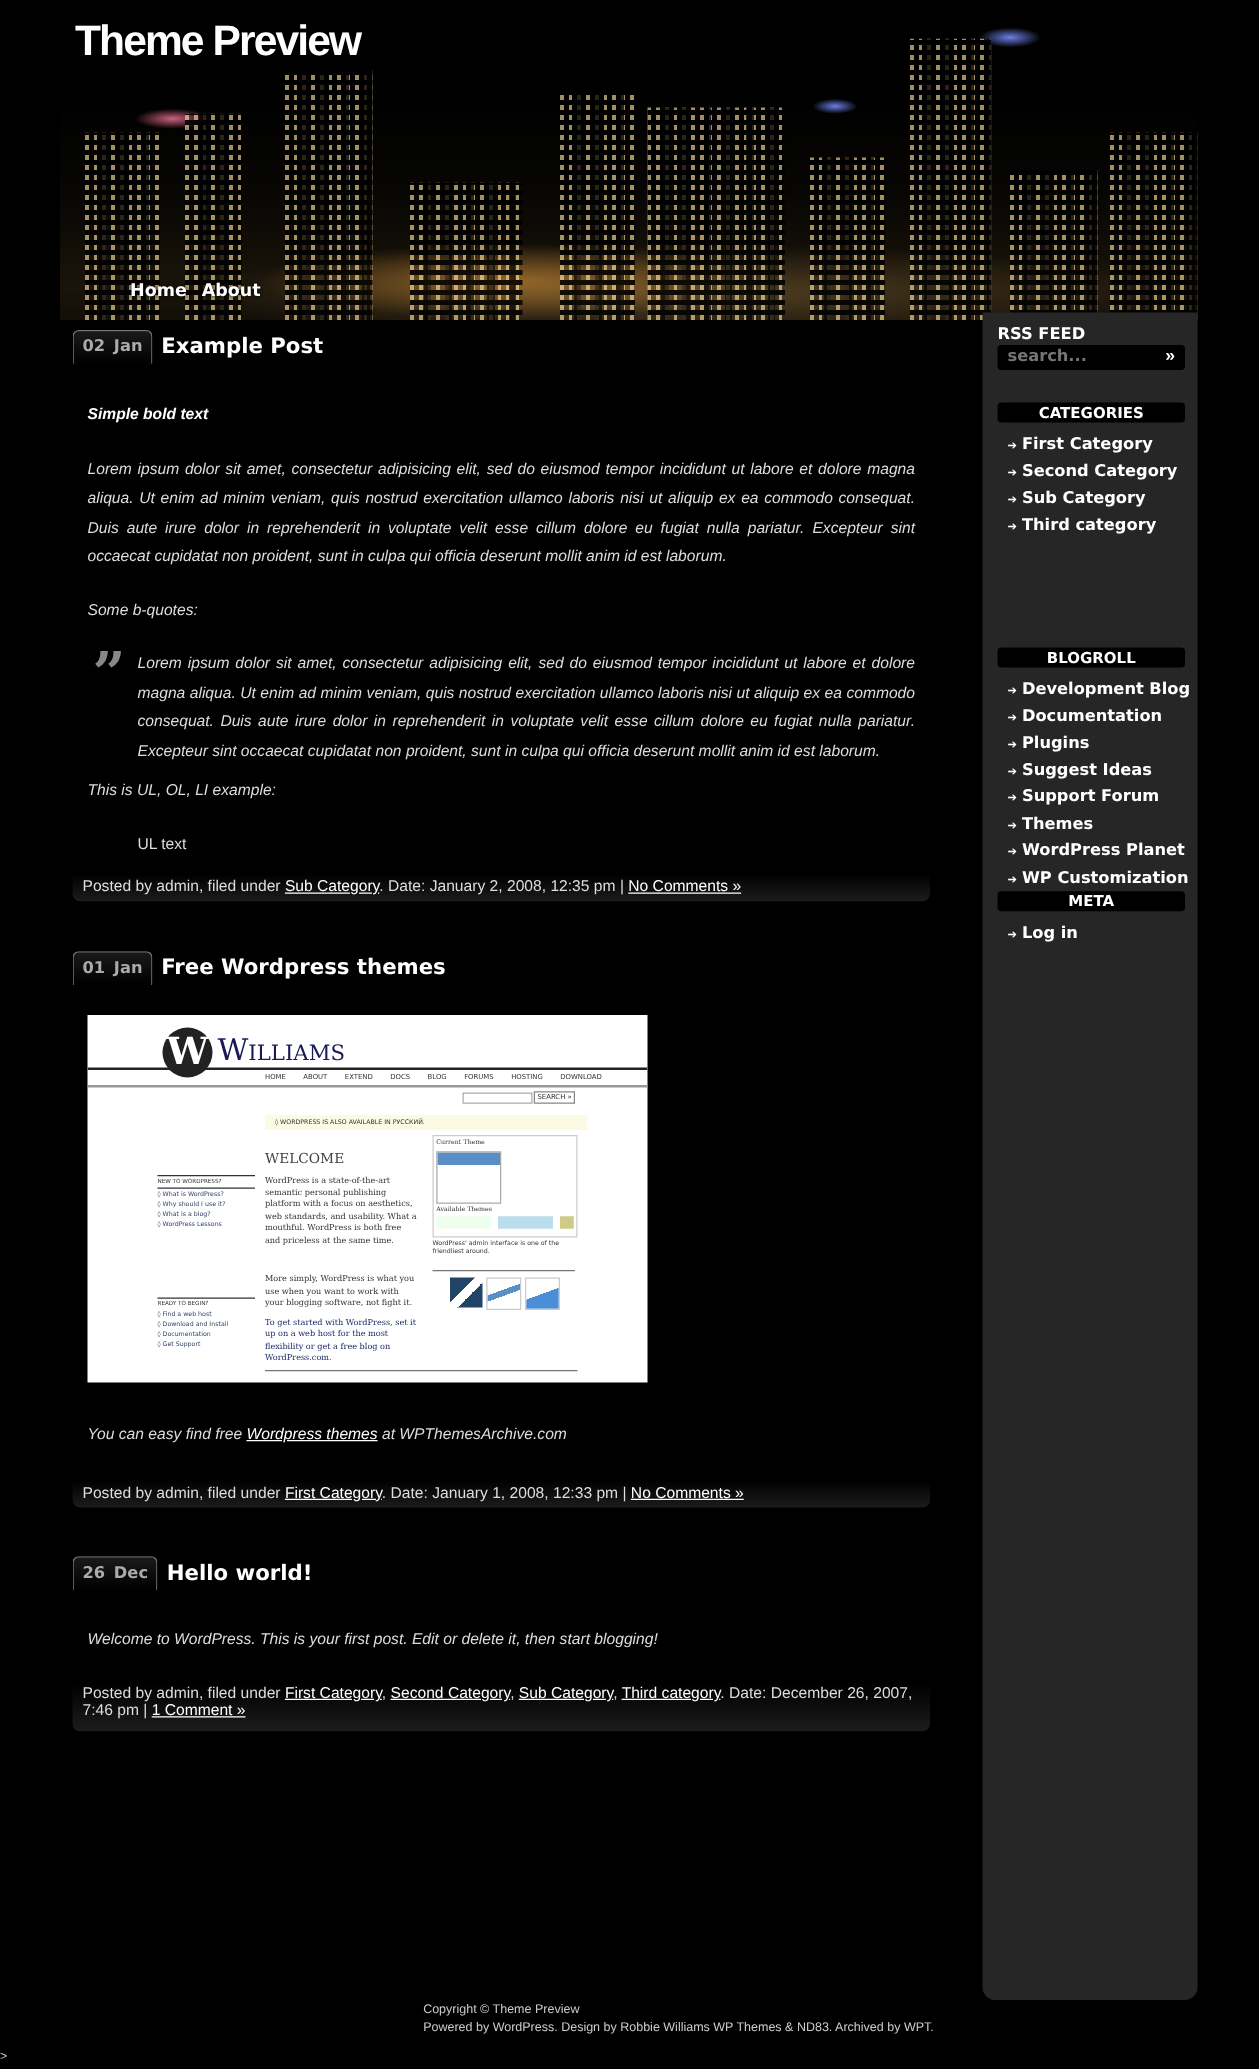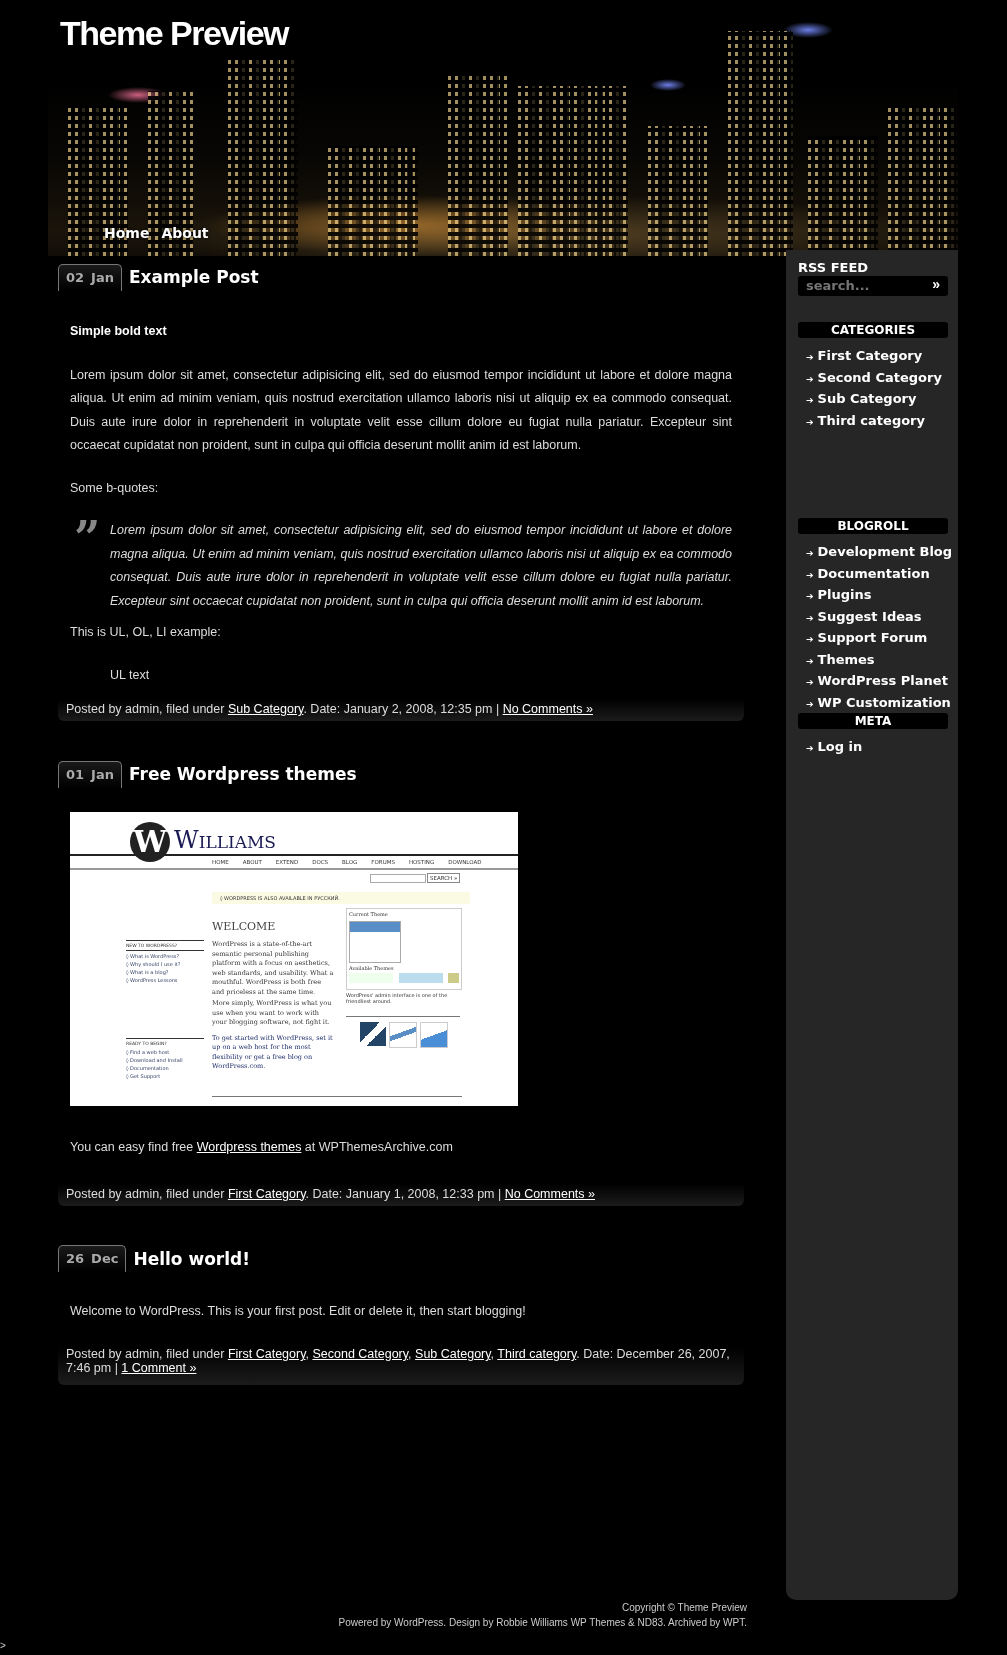--- a/index.html
+++ b/index.html
@@ -32,21 +32,21 @@
   .post { position:relative; }
   .post-head { display:flex; align-items:center; height:30px; }
   .date-badge { border:1px solid #777; border-bottom:none; border-radius:5px 5px 0 0;
     padding:3px 7px; font-size:13px; font-weight:bold; color:#aaa;
     background:linear-gradient(#1a1a1a,#000); margin-right:7px; height:20px; line-height:20px;
     font-family:"DejaVu Sans", sans-serif; }
   .date-badge span + span { margin-left:7px; }
   .post-title { font-size:17px; font-weight:bold; color:#fff; text-decoration:none;
     font-family:"DejaVu Sans", sans-serif; }
   .entry { padding:0 12px; font-size:12.5px; line-height:23.5px; color:#ddd; }
-  .entry p { margin:0; text-align:justify; }
+  .entry p { margin:0; text-align:justify;font-style:italic; }
   .bold-p { font-weight:bold; color:#fff; }
   blockquote { margin:0; padding-left:40px; position:relative; font-style:italic; color:#ddd; }
   blockquote .q { position:absolute; left:4px; top:-4px; font-size:46px; font-style:normal;
     font-weight:bold; color:#888; font-family:"DejaVu Serif", serif; line-height:46px; }
   .lists { margin:0; padding-left:40px; list-style:none; }
   .lists ol { margin:0; padding-left:40px; list-style:none; }
   .lists ol li .n { display:inline-block; width:0; margin-left:-20px; margin-right:20px; }
   .postmeta { margin-top:20px; height:22px; line-height:20px; padding:0 8px;
     background:linear-gradient(#000, #1c1c1c); border-radius:0 0 6px 6px;
     font-size:12.5px; color:#ddd; }
@@ -65,21 +65,21 @@
   .search .go { position:absolute; right:8px; top:0; color:#fff; font-weight:bold; font-size:14px; }
   .widget-title { margin:0 0 0 12px; width:150px; height:16px; line-height:16px; background:#000;
     border-radius:3px; text-align:center; font-size:12px; font-weight:bold; color:#fff;
     font-family:"DejaVu Sans", sans-serif; }
   .widget ul { list-style:none; margin:8px 0 0 0; padding:0 0 0 20px; }
   .widget li { font-size:13px; font-weight:bold; color:#fff; line-height:19.5px;
     font-family:"DejaVu Sans", sans-serif; white-space:nowrap; }
   .widget li .arr { font-size:9px; margin-right:4px; }
   .widget li a { text-decoration:none; color:#fff; }
 
-  #footer { position:absolute; right:260px; top:1600px; text-align:right; font-size:10px;
+  #footer { position:absolute; right:260px; top:1600px; font-size:10px;
     color:#ccc; line-height:15px; }
   #corner { position:absolute; left:0; top:1640px; font-size:10px; color:#ccc; }
 </style>
 </head>
 <body>
 
 <div id="header">
   <div class="bld" style="left:20px;width:60px;height:150px"></div>
   <div class="bld" style="left:100px;width:45px;height:165px"></div>
   <div class="bld" style="left:180px;width:70px;height:200px"></div>
@@ -161,21 +161,21 @@
       </div>
       <div style="position:absolute;left:56px;top:226px;width:78px;border-top:1px solid #333;font-size:4.5px;font-family:'DejaVu Sans',sans-serif;padding:2px 0">READY TO BEGIN?</div>
       <div style="position:absolute;left:56px;top:236px;font-size:5px;line-height:8px;font-family:'DejaVu Sans',sans-serif;color:#346">
         <div>◊ Find a web host</div>
         <div>◊ Download and Install</div>
         <div>◊ Documentation</div>
         <div>◊ Get Support</div>
       </div>
       <div style="position:absolute;left:142px;top:128px;width:122px;font-size:6.5px;line-height:9.5px">
         <p style="margin:0">WordPress is a state-of-the-art semantic personal publishing platform with a focus on aesthetics, web standards, and usability. What a mouthful. WordPress is both free and priceless at the same time.</p>
-        <p style="margin:2px 0 0">More simply, WordPress is what you use when you want to work with your blogging software, not fight it.</p>
+        <p style="margin:22px 0 0">More simply, WordPress is what you use when you want to work with your blogging software, not fight it.</p>
         <p style="margin:6px 0 0;color:#1a2a66">To get started with WordPress, set it up on a web host for the most flexibility or get a free blog on WordPress.com.</p>
       </div>
       <div style="position:absolute;left:276px;top:96px;width:114px;height:80px;border:1px solid #ccc;font-size:5px">
         <div style="padding:2px">Current Theme</div>
         <div style="margin:2px;width:50px;height:40px;border:1px solid #aaa;background:linear-gradient(#5a8ec7 0 10px,#fff 10px)"></div>
         <div style="padding:0 2px">Available Themes</div>
         <div style="margin:2px;height:10px;background:linear-gradient(90deg,#efe 0 40%,#fff 40% 45%,#bde 45% 85%,#fff 85% 90%,#cc8 90%)"></div>
       </div>
       <div style="position:absolute;left:276px;top:180px;width:114px;font-size:5px;line-height:6px;font-family:'DejaVu Sans',sans-serif">WordPress' admin interface is one of the friendliest around.</div>
       <div style="position:absolute;left:276px;top:204px;width:114px;height:1px;background:#777"></div>

